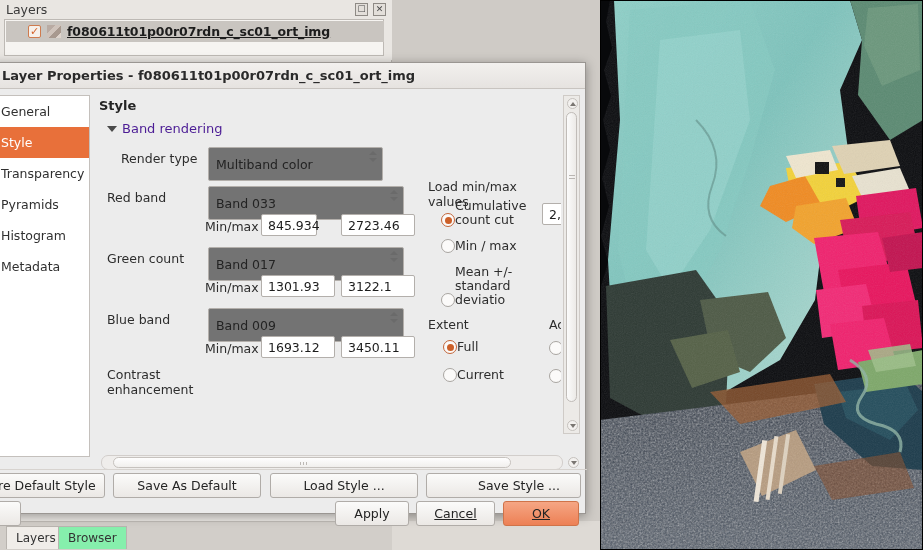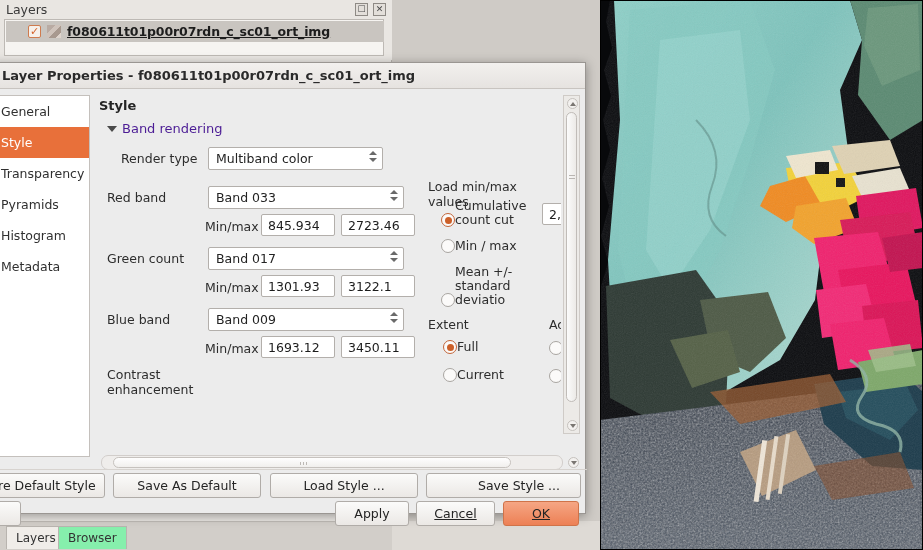--- a/index.html
+++ b/index.html
@@ -64,21 +64,21 @@
 
   
   .content { position:absolute; left:100px; top:6px; width:487px; height:362px; background:#ececec; }
   .scroll-inner { position:absolute; left:0; top:0; width:468px; height:339px; overflow:hidden; }
 
   .h-style { position:absolute; left:6px; top:3px; font-weight:bold; font-size:13px; color:#242424; }
   .grp { position:absolute; left:14px; top:26px; display:flex; align-items:center; gap:5px; font-size:13px; color:#4c1d95; }
   .tri { width:0;height:0;border-left:5px solid transparent;border-right:5px solid transparent;border-top:6px solid #4a4a4a; }
 
   .lbl { position:absolute; font-size:12.5px; color:#2d2d2d; }
-  .combo { position:absolute; height:23px; background:#ffffff; border:1px solid #b3afab; border-radius:2px;
+  .combo { position:absolute; height:34px; background:#737373; border:1px solid #b3afab; border-radius:2px;
            display:flex; align-items:center; padding-left:7px; font-size:12.5px; color:#232323; }
   .spinarrows { position:absolute; right:5px; top:3px; display:flex; flex-direction:column; gap:3px; align-items:center; }
   .ua { width:0;height:0;border-left:4px solid transparent;border-right:4px solid transparent;border-bottom:4px solid #6a6a6a; }
   .da { width:0;height:0;border-left:4px solid transparent;border-right:4px solid transparent;border-top:4px solid #6a6a6a; }
 
   .field { position:absolute; height:22px; background:#ffffff; border:1px solid #b3afab; border-radius:2px;
            display:flex; align-items:center; padding-left:6px; font-size:12.5px; color:#1c1c1c; }
 
   
   .rc-title { position:absolute; font-size:12.5px; color:#2d2d2d; }
@@ -284,21 +284,21 @@
 
           <div class="lbl" style="left:14px; top:95px;">Red band</div>
           <div class="combo" style="left:115px; top:91px; width:196px;">
             <span>Band 033</span>
             <span class="spinarrows">
                 <i class="ua"></i>
                 <i class="da"></i>
               </span>
           </div>
           <div class="lbl" style="left:112px; top:124px;">Min/max</div>
-          <div class="field" style="left:168px; top:119px; width:74px;">845.934</div>
+          <div class="field" style="left:168px; top:119px; width:56px;">845.934</div>
           <div class="field" style="left:248px; top:119px; width:74px;">2723.46</div>
 
           <div class="lbl" style="left:14px; top:156px;">Green count</div>
           <div class="combo" style="left:115px; top:152px; width:196px;">
             <span>Band 017</span>
             <span class="spinarrows">
                 <i class="ua"></i>
                 <i class="da"></i>
               </span>
           </div>

